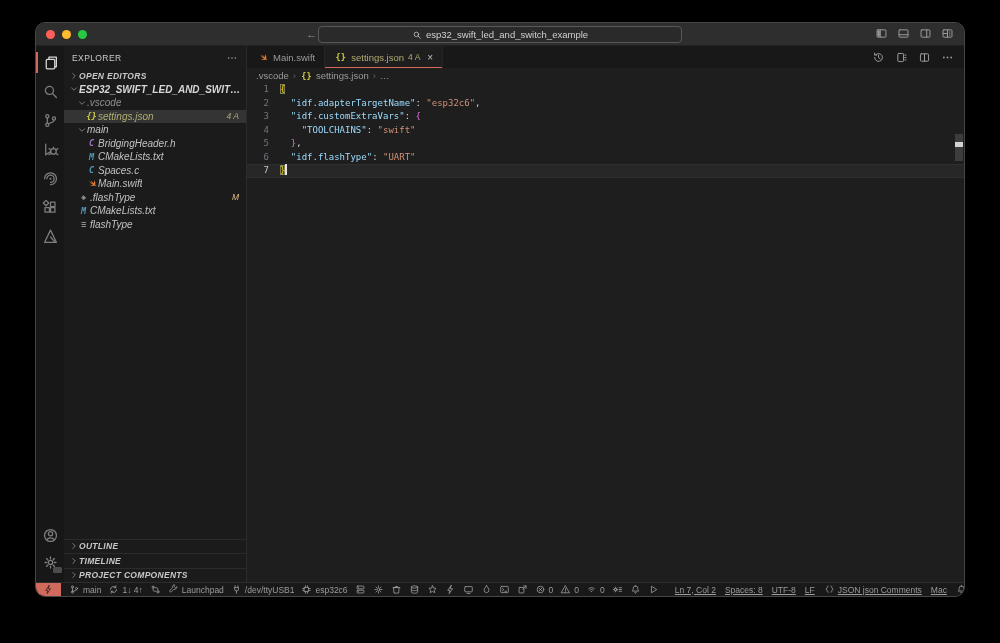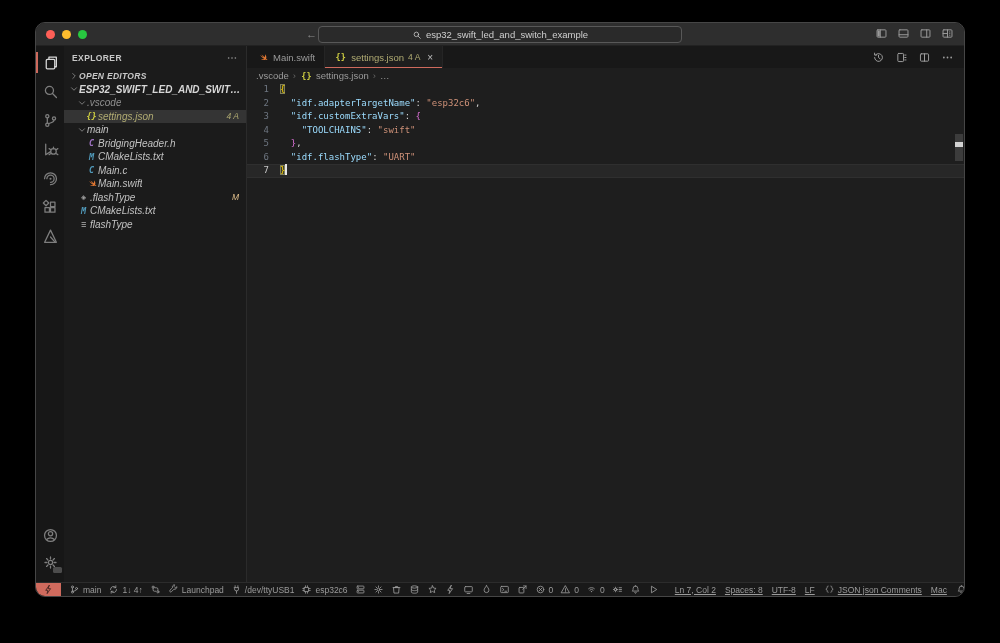--- a/index.html
+++ b/index.html
@@ -19,21 +19,21 @@
   
   .main{flex:1;display:flex;min-height:0;}
   .activitybar{width:28px;background:#171717;display:flex;flex-direction:column;align-items:center;padding-top:2px;box-sizing:border-box;}
   .ab-item{width:28px;height:29px;display:flex;align-items:center;justify-content:center;color:#7e7e7e;position:relative;cursor:pointer;}
   .ab-item.active{color:#d8d8d8;}
   .ab-item.active::before{content:"";position:absolute;left:0;top:4px;bottom:4px;width:2px;background:var(--accent);}
   .ab-bottom{margin-top:auto;margin-bottom:6px;display:flex;flex-direction:column;align-items:center;}
   .gear-badge{position:absolute;right:2px;bottom:3px;width:9px;height:6px;background:#4c4c4c;border-radius:1.5px;}
   
   .sidebar{width:182px;background:#1b1b1b;border-right:1px solid #2b2b2b;display:flex;flex-direction:column;font-size:10px;color:#c2c2c2;}
-  .sidebar-header{height:23px;display:flex;align-items:center;padding:0 8px;justify-content:space-between;font-weight:bold;}
+  .sidebar-header{height:23px;display:flex;align-items:center;padding:0 8px;justify-content:space-between;}
   .sidebar-title{font-size:8.5px;letter-spacing:.4px;color:#c8c8c8;}
   .tree{flex:0 0 auto;}
   .trow{height:13.5px;display:flex;align-items:center;white-space:nowrap;cursor:pointer;font-style:italic;}
   .trow.selected{background:#343434;}
   .trow .chev{width:10px;display:flex;justify-content:center;color:#9a9a9a;flex:0 0 10px;}
   .trow .lbl{overflow:hidden;text-overflow:ellipsis;}
   .trow.bold .lbl{font-weight:700;color:#d6d6d6;}
   .trow.section .lbl{font-weight:700;font-size:8.5px;letter-spacing:.3px;color:#c8c8c8;}
   .trow.dim .lbl{color:#8f8f8f;}
   .trow .badge{margin-left:auto;margin-right:7px;font-size:8.5px;color:#a8a8a8;}
@@ -277,21 +277,21 @@
             <div class="trow    " style="padding-left:21px">
               <span class="ficon" style="color:#a074c4">C</span>
               <span class="lbl">BridgingHeader.h</span>
             </div>
             <div class="trow    " style="padding-left:21px">
               <span class="ficon" style="color:#519aba">M</span>
               <span class="lbl">CMakeLists.txt</span>
             </div>
             <div class="trow    " style="padding-left:21px">
               <span class="ficon" style="color:#519aba">C</span>
-              <span class="lbl">Main.c</span>
+              <span class="lbl">Spaces.c</span>
             </div>
             <div class="trow    " style="padding-left:21px">
               <span class="ficon icon">
                 <svg viewBox="0 0 16 16" width="11" height="11">
                   <path fill="#e37933" stroke="none" d="M13.2 10.3c.9-2.4.4-5.2-1.6-7.1.5 1.5.3 3.1-.4 4.3C9.9 6 8.3 4.7 6.6 3.6c1 1.7 2.5 3.2 4 4.4-2-.8-4.3-2-6-3.5C6.1 7 8.4 9 10.9 10.2c-1.5.8-3.7.6-5.7-.4 1.8 1.8 4.8 2.4 7 1.3.8-.4 1.6-.2 2.1.6.3-.4.6-.9.9-1.4z"></path>
                 </svg>
               </span>
               <span class="lbl">Main.swift</span>
             </div>
             <div class="trow    " style="padding-left:13px">
@@ -302,20 +302,46 @@
             <div class="trow    " style="padding-left:13px">
               <span class="ficon" style="color:#519aba">M</span>
               <span class="lbl">CMakeLists.txt</span>
             </div>
             <div class="trow    " style="padding-left:13px">
               <span class="ficon" style="color:#8f8f8f">≡</span>
               <span class="lbl">flashType</span>
             </div>
           </div>
         <div class="sidebar-fill"></div>
+        <div class="sb-sections" id="sb-sections">
+            <div class="trow section" style="padding-left:5px">
+              <span class="chev icon">
+                <svg viewBox="0 0 16 16" width="10" height="10">
+                  <path d="M6 4l4 4-4 4"></path>
+                </svg>
+              </span>
+              <span class="lbl">OUTLINE</span>
+            </div>
+            <div class="trow section" style="padding-left:5px">
+              <span class="chev icon">
+                <svg viewBox="0 0 16 16" width="10" height="10">
+                  <path d="M6 4l4 4-4 4"></path>
+                </svg>
+              </span>
+              <span class="lbl">TIMELINE</span>
+            </div>
+            <div class="trow section" style="padding-left:5px">
+              <span class="chev icon">
+                <svg viewBox="0 0 16 16" width="10" height="10">
+                  <path d="M6 4l4 4-4 4"></path>
+                </svg>
+              </span>
+              <span class="lbl">PROJECT COMPONENTS</span>
+            </div>
+          </div>
       </div>
 
       <div class="editor">
         <div class="tabbar">
           <div id="tabs" style="display:flex;">
               <div class="tab">
                 <span class="ficon icon">
                   <svg viewBox="0 0 16 16" width="11" height="11">
                     <path fill="#e37933" stroke="none" d="M13.2 10.3c.9-2.4.4-5.2-1.6-7.1.5 1.5.3 3.1-.4 4.3C9.9 6 8.3 4.7 6.6 3.6c1 1.7 2.5 3.2 4 4.4-2-.8-4.3-2-6-3.5C6.1 7 8.4 9 10.9 10.2c-1.5.8-3.7.6-5.7-.4 1.8 1.8 4.8 2.4 7 1.3.8-.4 1.6-.2 2.1.6.3-.4.6-.9.9-1.4z"></path>
                   </svg>

